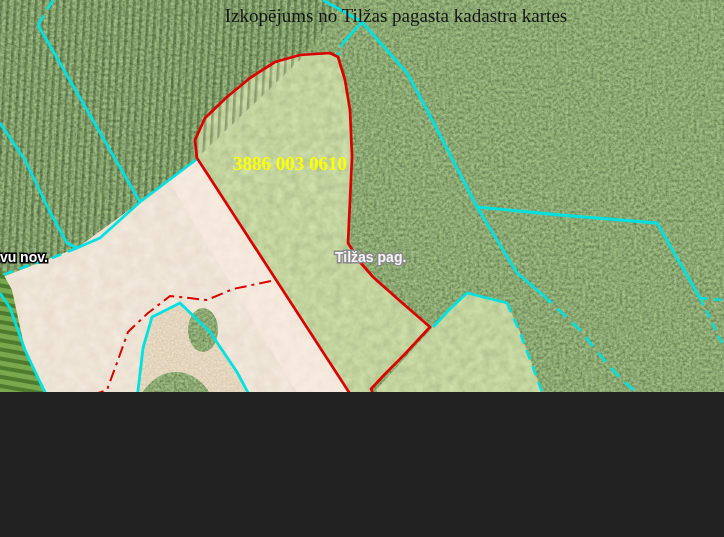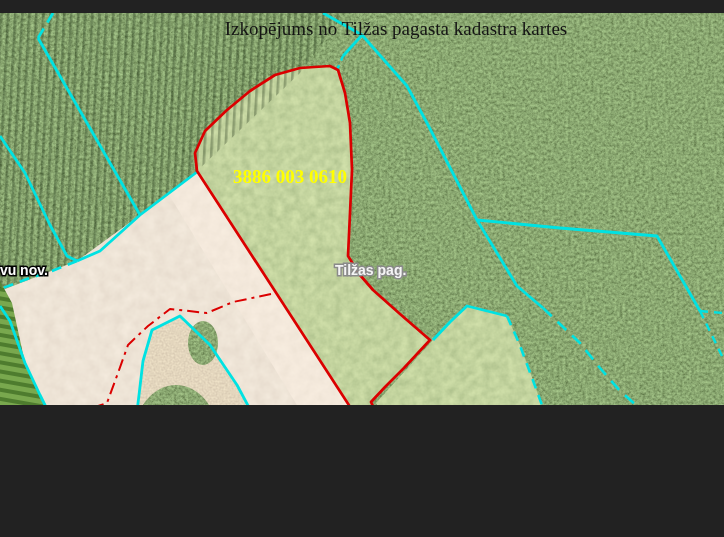--- a/index.html
+++ b/index.html
@@ -1,19 +1,18 @@
 <!DOCTYPE html>
 <html><head>
 <meta charset="utf-8">
 <style>
   html,body{margin:0;padding:0;background:#222;}
   .stage{
     position:relative;width:724px;height:392px;overflow:hidden;
     font-family:"Liberation Sans",sans-serif;
-    margin-top:13px;
   }
   svg{display:block;}
   text{user-select:none;}
   .map-title{
     font-family:"Liberation Serif",serif;
     font-size:19px;fill:#141414;
   }
   .parcel-number{
     font-family:"Liberation Serif",serif;
     font-size:19px;font-weight:bold;fill:#ffff00;

